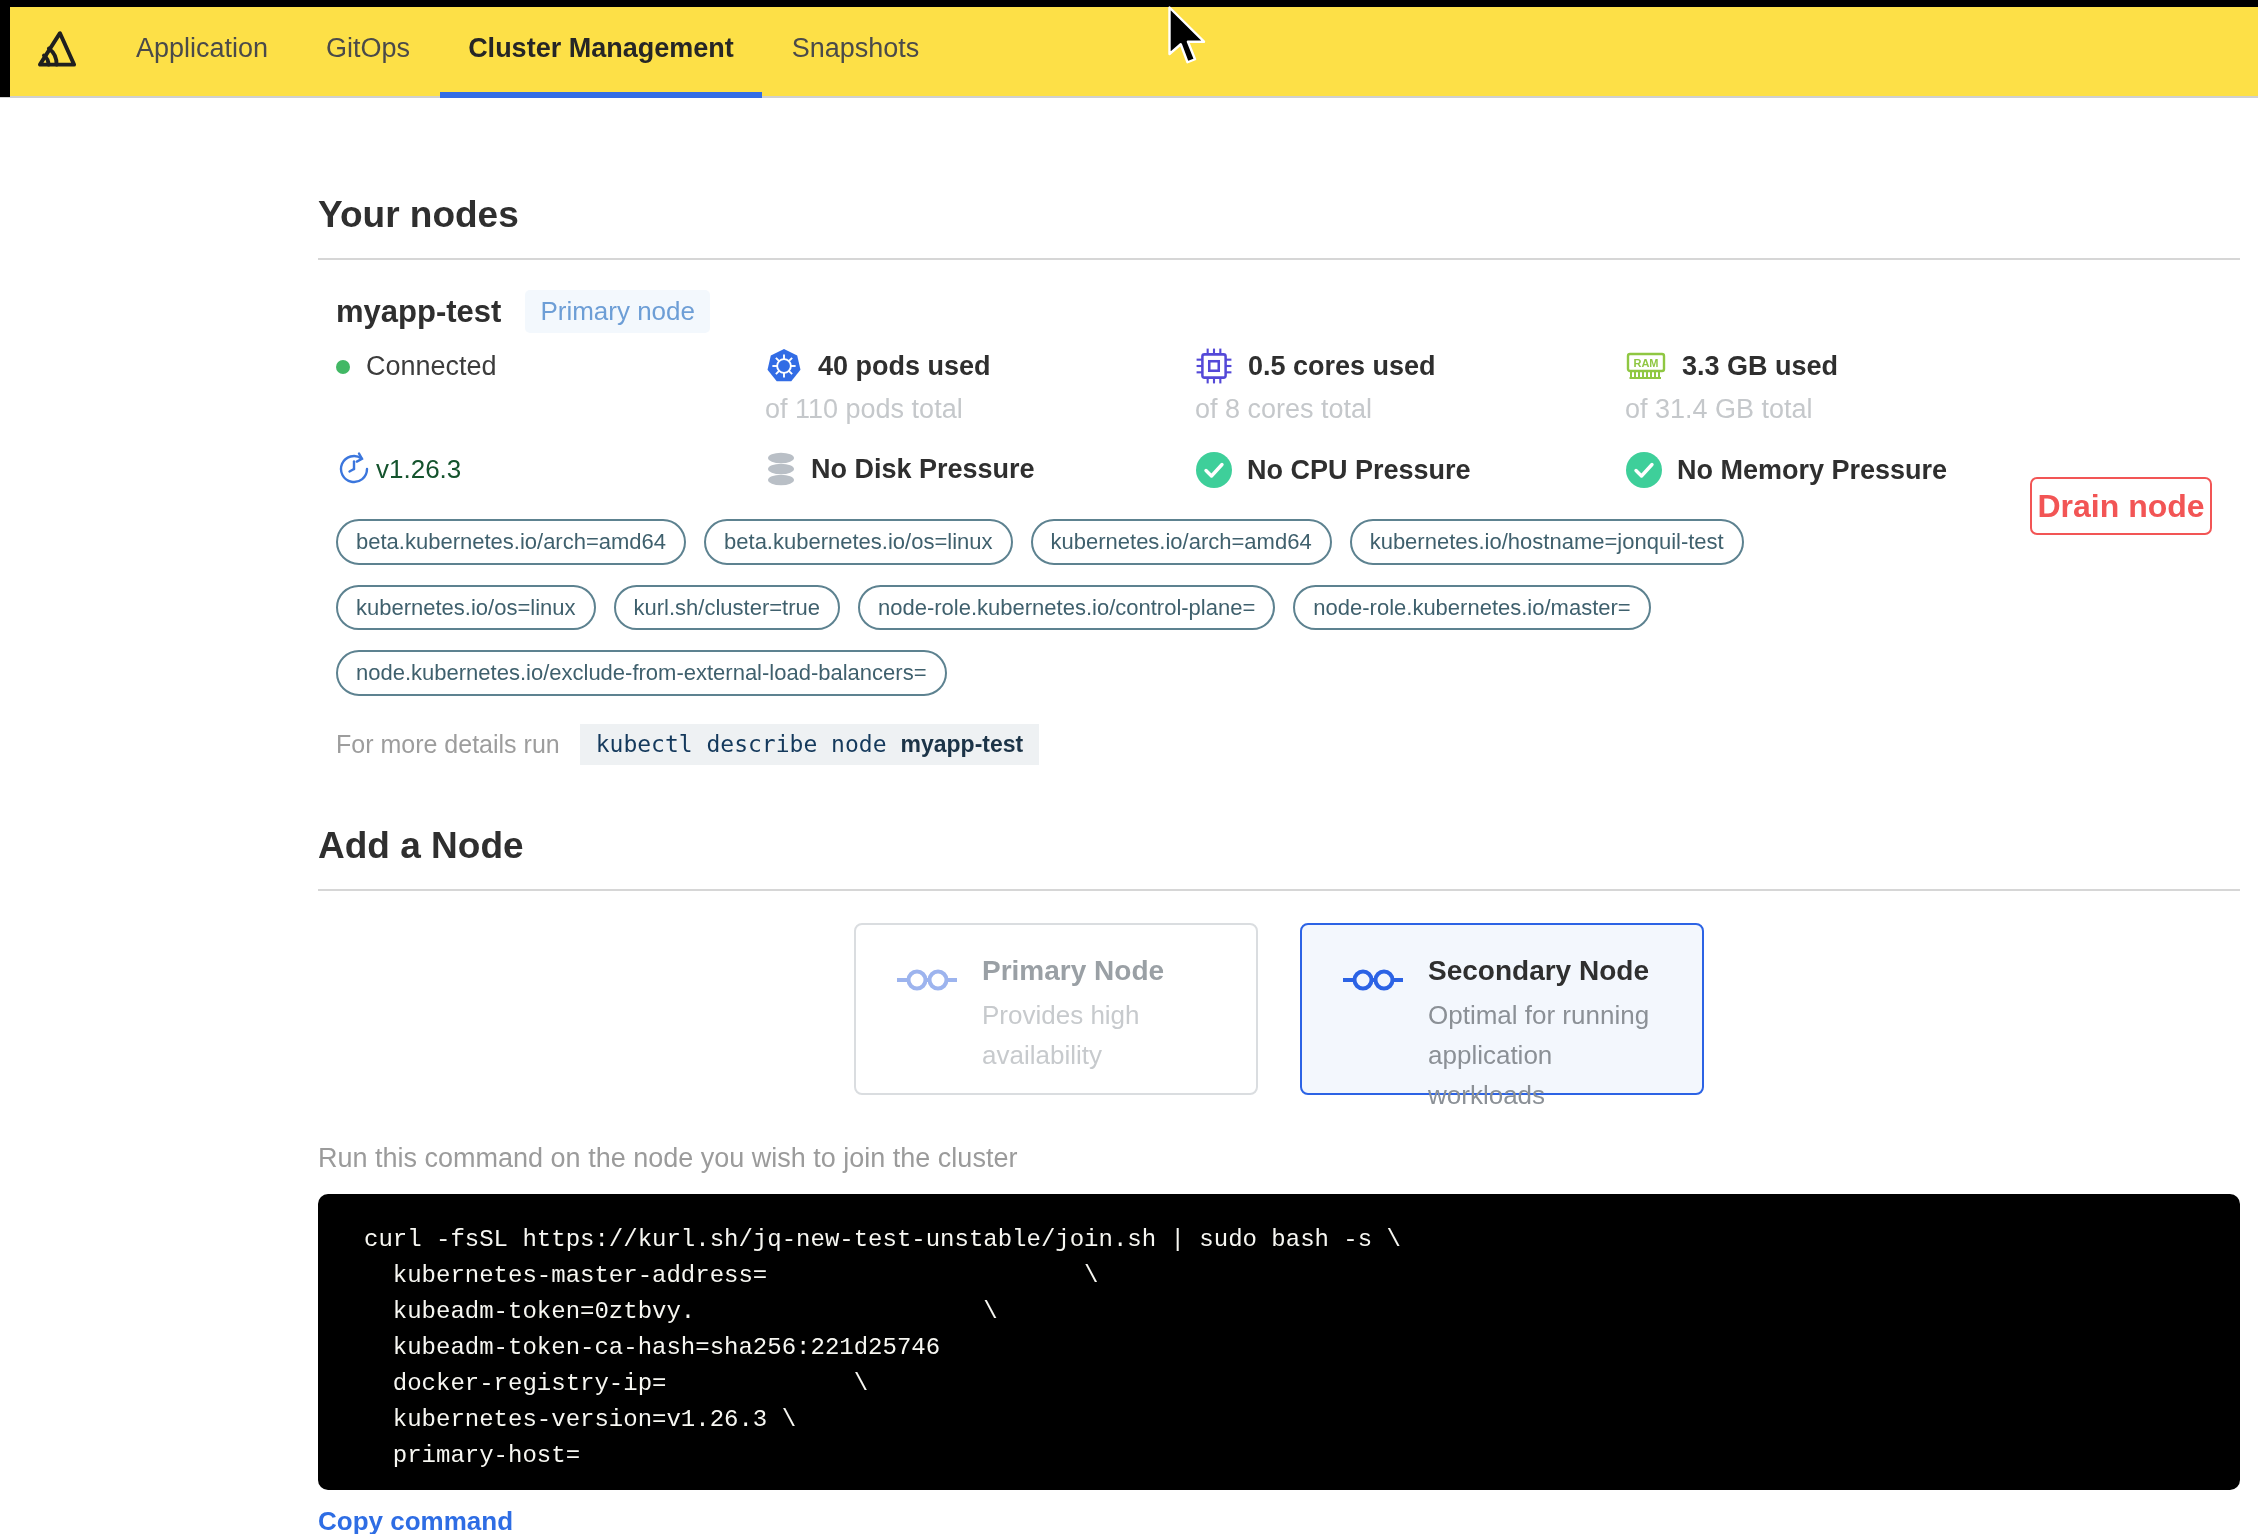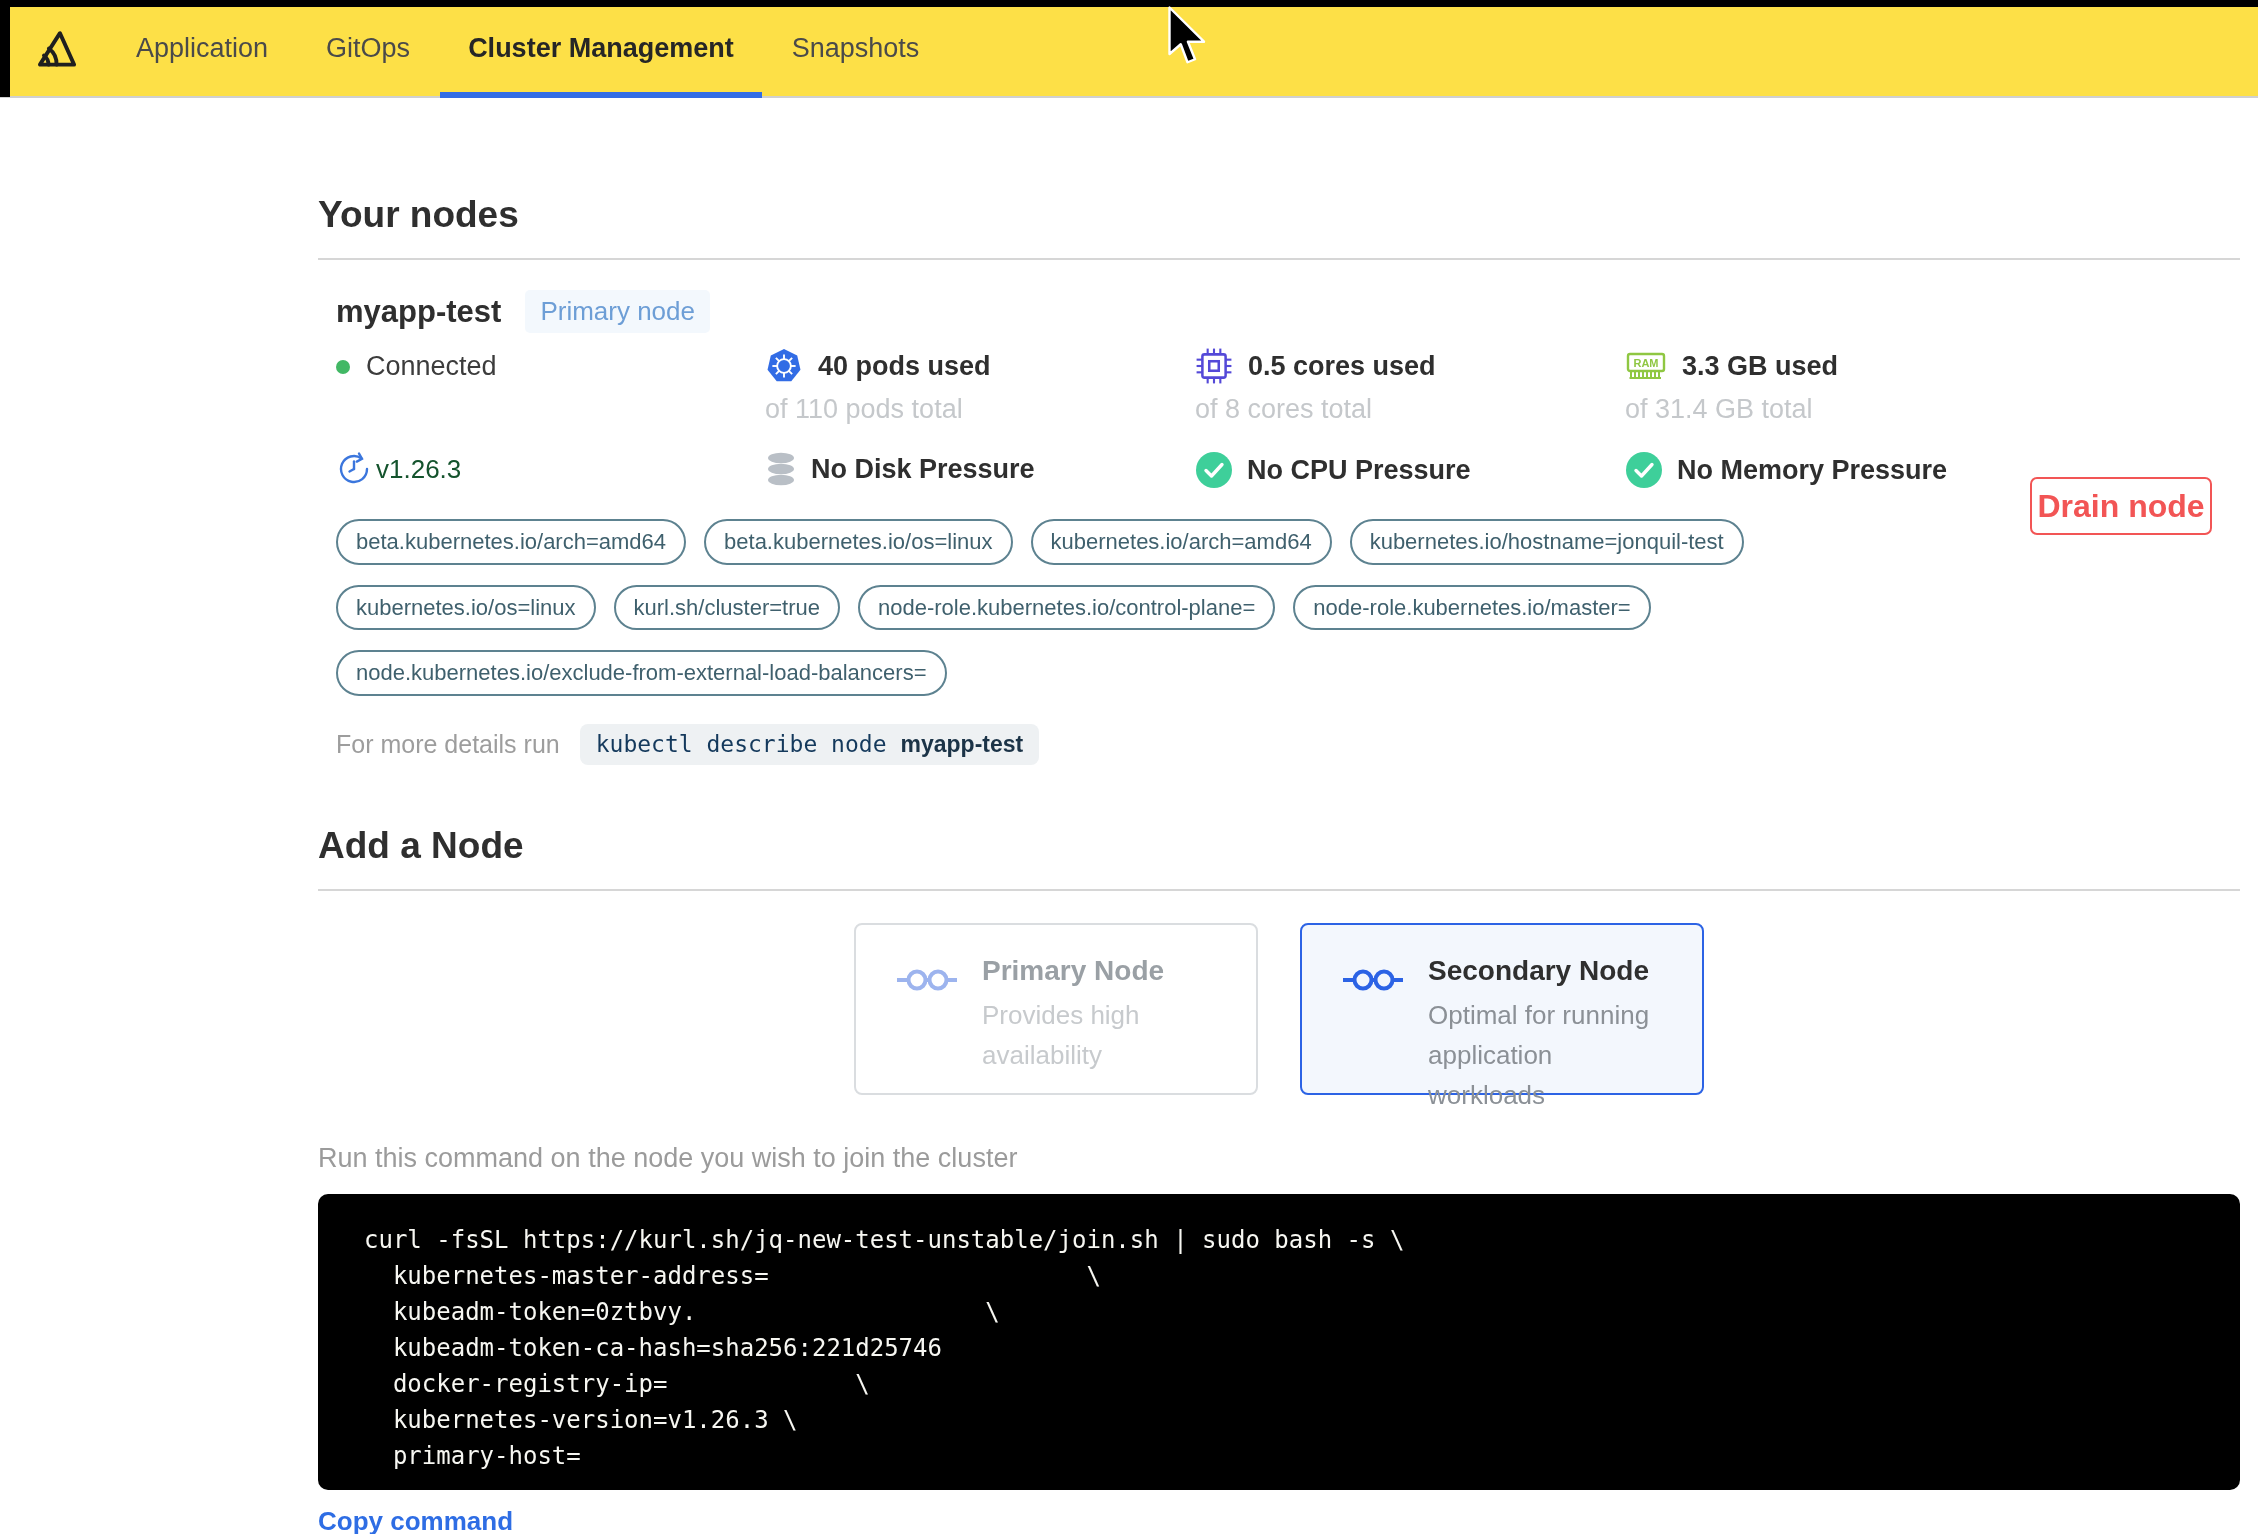--- a/index.html
+++ b/index.html
@@ -71,21 +71,21 @@
   .pills { display:flex; flex-wrap:wrap; gap:20px 18px; margin-top:30px; width:1640px; }
   .pill {
     border:2px solid var(--pill-border); color:var(--pill-text);
     border-radius:23px; padding:7px 18px; font-size:22px; line-height:1.25;
     white-space:nowrap;
   }
 
   .details-line { display:flex; align-items:center; gap:20px; margin-top:28px; }
   .details-prefix { font-size:25px; color:#9d9d9d; }
   .code-chip {
-    background:#eef1f3; border-radius:8px; padding:7px 16px;
+    background:#eef1f3; border-radius:0; padding:7px 16px;
     display:flex; align-items:baseline; gap:14px;
   }
   .code-chip .mono { font-family:"DejaVu Sans Mono", monospace; font-size:23px; color:var(--code-chip-navy); }
   .code-chip .nodename { font-size:23px; font-weight:600; color:#1b3347; }
 
   
   .add-node h2 { margin-top:60px; }
   .option-row { display:flex; justify-content:center; gap:42px; margin-top:32px; }
   .option-card {
     width:404px; height:172px; border-radius:8px; background:#fff;
@@ -98,21 +98,21 @@
   .option-desc { font-size:26px; color:#c7cacd; line-height:1.55; margin-top:8px; width:240px; }
   .option-card.selected .option-title { color:#2f2f2f; }
   .option-card.selected .option-desc { color:#8b9096; }
 
   .command-label { margin-top:48px; font-size:27px; color:#9b9b9b; }
   .code-block {
     margin-top:20px; width:1922px; background:#000; border-radius:10px;
     padding:28px 20px 16px 46px; color:#f7f7f2;
     font-family:"DejaVu Sans Mono", monospace; font-size:24px; line-height:36px;
   }
-  .code-line { white-space:pre; }
+  .code-line { white-space:pre;font-family:Liberation Mono, monospace; }
   .copy-link { display:inline-block; margin-top:16px; font-size:26px; font-weight:600; color:var(--link-blue); text-decoration:none; cursor:pointer; }
 
   
   .cursor { position:absolute; left:1168px; top:6px; z-index:99; pointer-events:none; }
 </style>
 </head>
 <body>
 
 <div class="edge-top"></div>
 <div class="edge-left"></div>

